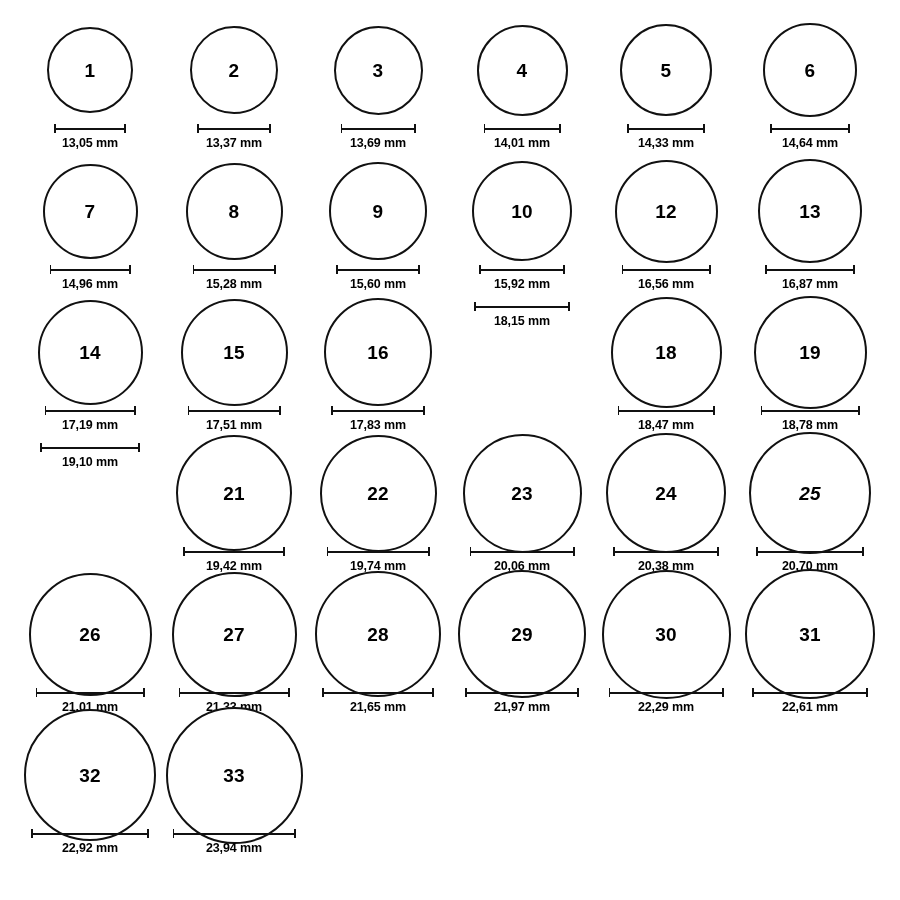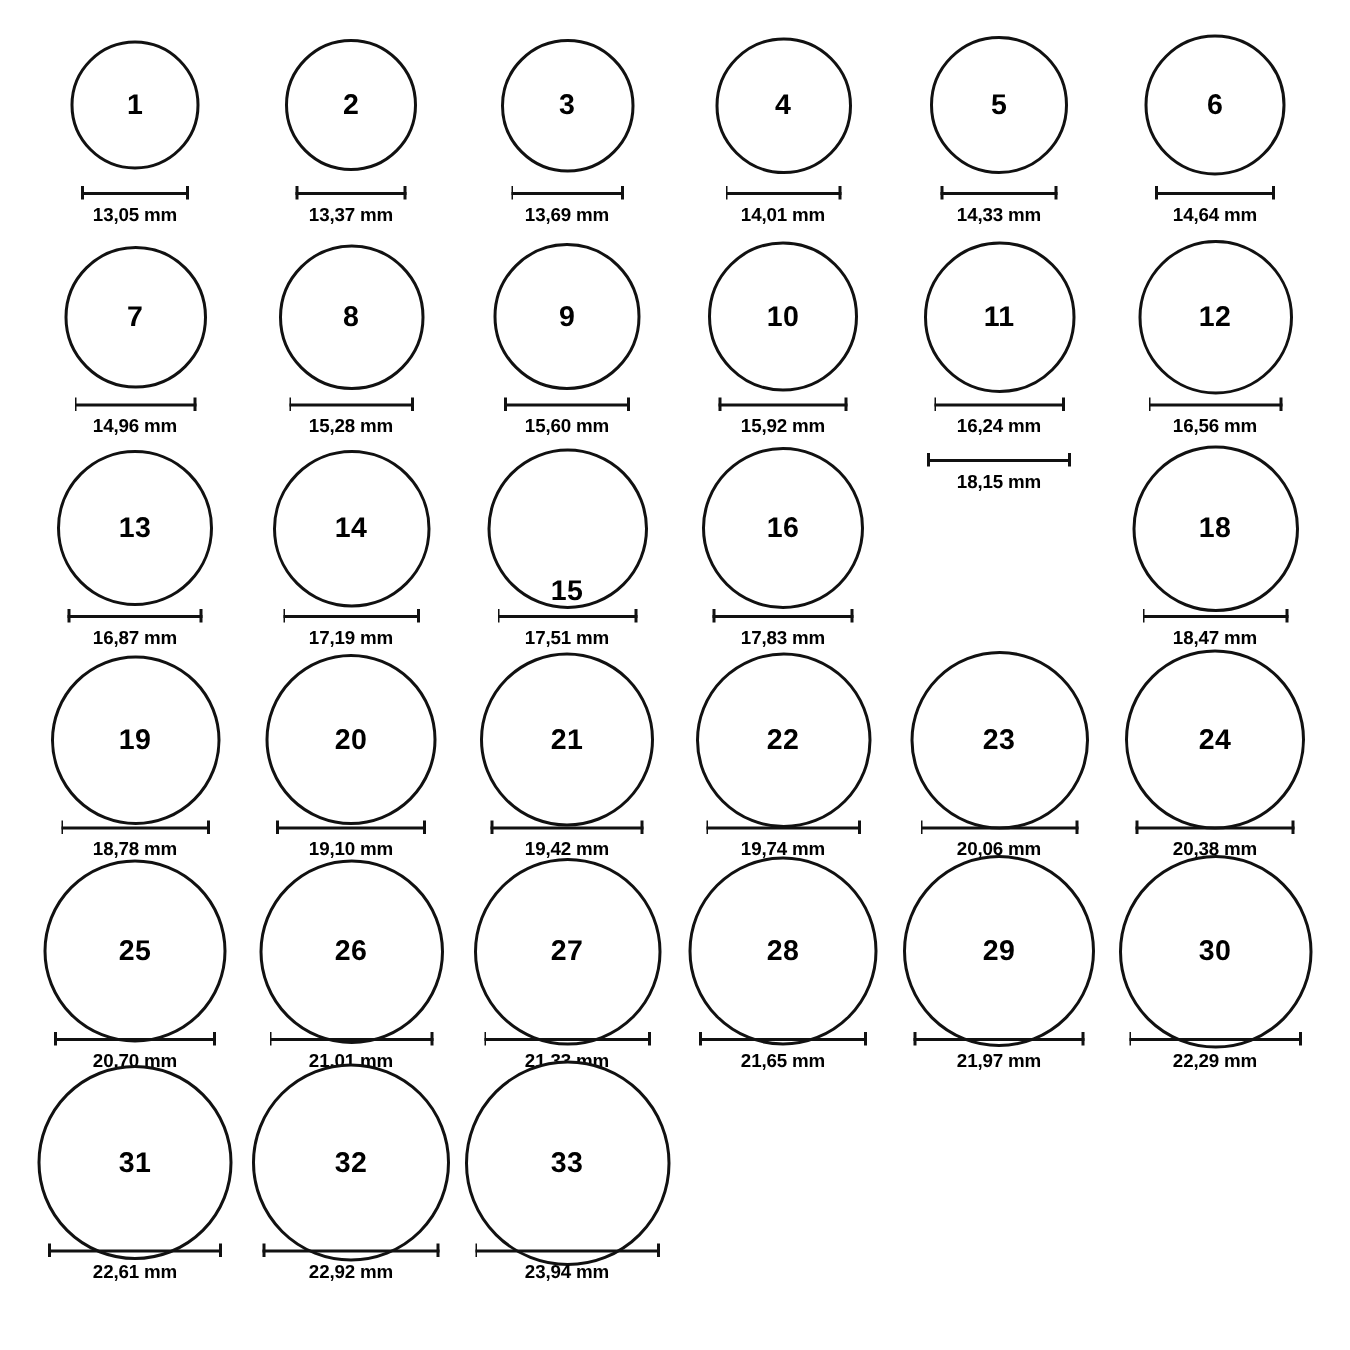--- a/index.html
+++ b/index.html
@@ -222,33 +222,20 @@
         </div>
         <div class="ring-measure">
           <div class="caliper" style="width: 86px;">
             <div class="bar"></div>
           </div>
           <div class="ring-mm">15,92 mm</div>
         </div>
       </div>
       <div class="ring-cell">
         <div class="ring-circle-wrap">
-          <div class="ring-circle" style="width: 101px; height: 101px;">
-            <span class="ring-number">11</span>
-          </div>
-        </div>
-        <div class="ring-measure">
-          <div class="caliper" style="width: 87px;">
-            <div class="bar"></div>
-          </div>
-          <div class="ring-mm">16,24 mm</div>
-        </div>
-      </div>
-      <div class="ring-cell">
-        <div class="ring-circle-wrap">
           <div class="ring-circle" style="width: 103px; height: 103px;">
             <span class="ring-number">12</span>
           </div>
         </div>
         <div class="ring-measure">
           <div class="caliper" style="width: 89px;">
             <div class="bar"></div>
           </div>
           <div class="ring-mm">16,56 mm</div>
         </div>
@@ -274,21 +261,21 @@
         </div>
         <div class="ring-measure">
           <div class="caliper" style="width: 91px;">
             <div class="bar"></div>
           </div>
           <div class="ring-mm">17,19 mm</div>
         </div>
       </div>
       <div class="ring-cell">
         <div class="ring-circle-wrap">
-          <div class="ring-circle" style="width: 107px; height: 107px; align-items: flex-end;">
+          <div class="ring-circle" style="width: 107px; height: 107px;">
             <span class="ring-number">15</span>
           </div>
         </div>
         <div class="ring-measure">
           <div class="caliper" style="width: 93px;">
             <div class="bar"></div>
           </div>
           <div class="ring-mm">17,51 mm</div>
         </div>
       </div>
@@ -333,25 +320,20 @@
           </div>
         </div>
         <div class="ring-measure">
           <div class="caliper" style="width: 99px;">
             <div class="bar"></div>
           </div>
           <div class="ring-mm">18,78 mm</div>
         </div>
       </div>
       <div class="ring-cell">
-        <div class="ring-circle-wrap">
-          <div class="ring-circle" style="width: 114px; height: 114px;">
-            <span class="ring-number">20</span>
-          </div>
-        </div>
         <div class="ring-measure">
           <div class="caliper" style="width: 100px;">
             <div class="bar"></div>
           </div>
           <div class="ring-mm">19,10 mm</div>
         </div>
       </div>
       <div class="ring-cell">
         <div class="ring-circle-wrap">
           <div class="ring-circle" style="width: 116px; height: 116px;">
@@ -399,21 +381,21 @@
         </div>
         <div class="ring-measure">
           <div class="caliper" style="width: 106px;">
             <div class="bar"></div>
           </div>
           <div class="ring-mm">20,38 mm</div>
         </div>
       </div>
       <div class="ring-cell">
         <div class="ring-circle-wrap">
-          <div class="ring-circle" style="width: 122px; height: 122px;">
+          <div class="ring-circle" style="width: 122px; height: 122px; font-style: italic;">
             <span class="ring-number">25</span>
           </div>
         </div>
         <div class="ring-measure">
           <div class="caliper" style="width: 108px;">
             <div class="bar"></div>
           </div>
           <div class="ring-mm">20,70 mm</div>
         </div>
       </div>

